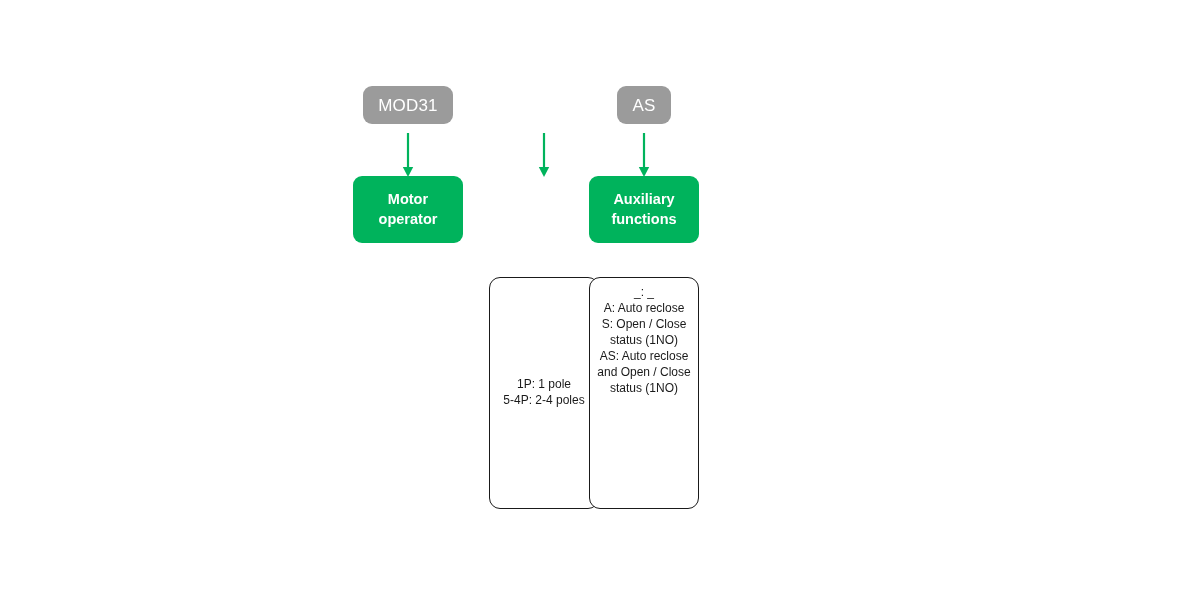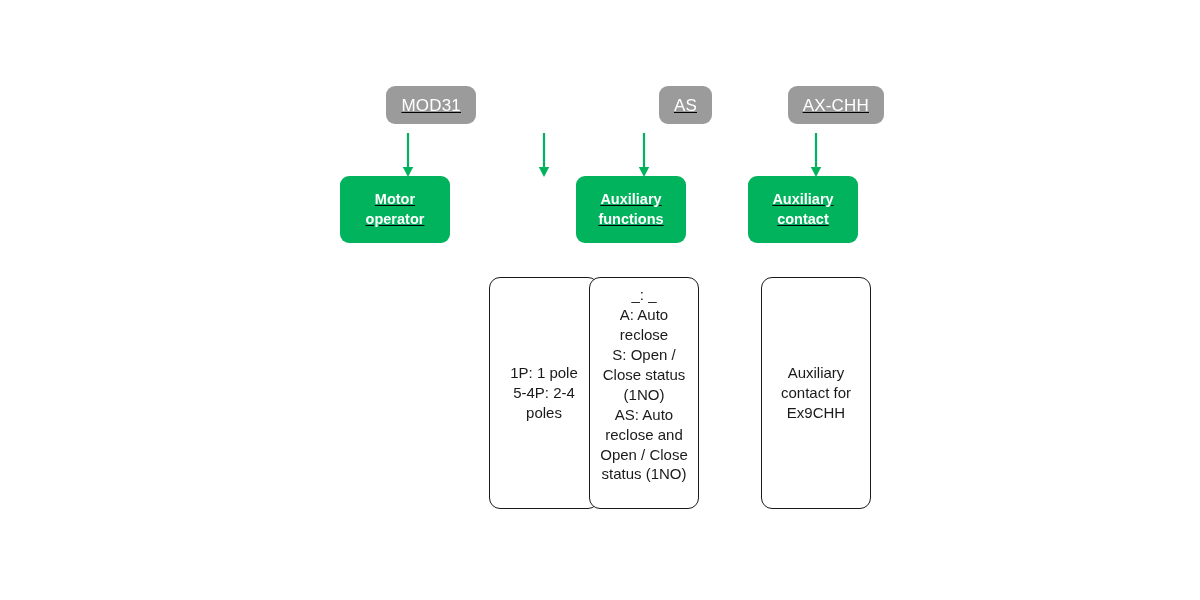--- a/index.html
+++ b/index.html
@@ -29,22 +29,21 @@
 
   
   .pill-row {
     position: absolute;
     top: 89px;
     left: 0;
     width: 136px;
     height: 32px;
     display: flex;
     align-items: center;
-    justify-content: flex-end;
-    text-decoration: underline;
+    justify-content: center;
   }
   .pill {
     background: #9b9b9b;
     color: #ffffff;
     border-radius: 9px;
     height: 38px;
     display: flex;
     align-items: center;
     justify-content: center;
     padding: 0 15px;
@@ -70,21 +69,21 @@
 
   
   .green-row {
     position: absolute;
     top: 184px;
     left: 0;
     width: 136px;
     height: 51px;
     display: flex;
     align-items: center;
-    text-decoration: underline;
+    justify-content: center;
   }
   .green-box {
     background: #00b35c;
     color: #ffffff;
     border-radius: 9px;
     width: 110px;
     height: 67px;
     display: flex;
     align-items: center;
     justify-content: center;
@@ -112,21 +111,21 @@
     border-radius: 11px;
     background: #ffffff;
     width: 110px;
     height: 232px;
     box-sizing: border-box;
     display: flex;
     align-items: center;
     justify-content: center;
     text-align: center;
     color: #1a1a1a;
-    font-size: 15px;
+    font-size: 12px;
     line-height: 1.33;
     padding: 6px 5px;
   }
   .desc-box.top-aligned {
     align-items: flex-start;
     padding-top: 7px;
   }
   .desc-text {
     display: block;
     width: 100%;
@@ -186,34 +185,14 @@
     <div class="desc-row">
       <div class="desc-box top-aligned">
         <span class="desc-text">_: _
 A: Auto reclose
 S: Open / Close status (1NO)
 AS: Auto reclose and Open / Close status (1NO)</span>
       </div>
     </div>
   </div>
 
-  <div class="column" style="left:748px;">
-    <div class="pill-row">
-      <div class="pill">AX-CHH</div>
-    </div>
-    <div class="arrow">
-      <svg width="20" height="45" viewBox="0 0 20 45" aria-hidden="true">
-        <line x1="10" y1="0" x2="10" y2="35" stroke="#00b35c" stroke-width="2.2"></line>
-        <polygon points="10,44 4.8,34 15.2,34" fill="#00b35c"></polygon>
-      </svg>
-    </div>
-    <div class="green-row">
-      <div class="green-box">Auxiliary
-contact</div>
-    </div>
-    <div class="desc-row">
-      <div class="desc-box">
-        <span class="desc-text">Auxiliary contact for Ex9CHH</span>
-      </div>
-    </div>
-  </div>
 
 </div>
 
 </body></html>

